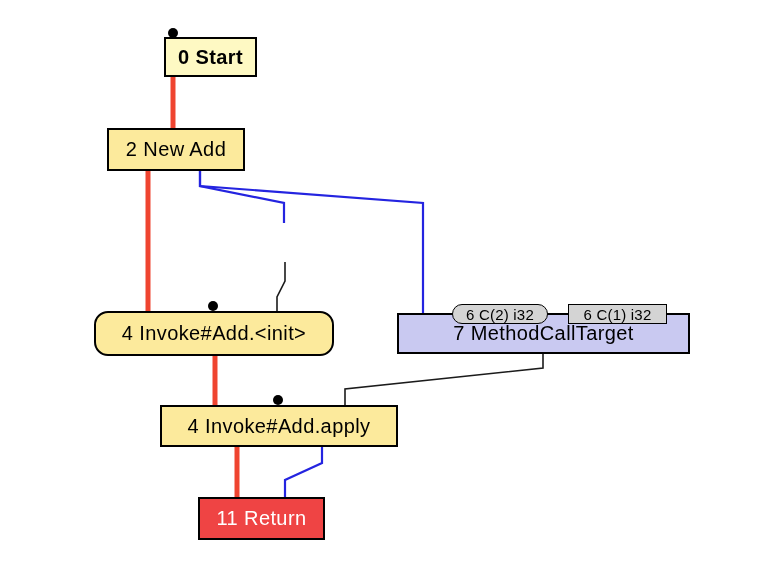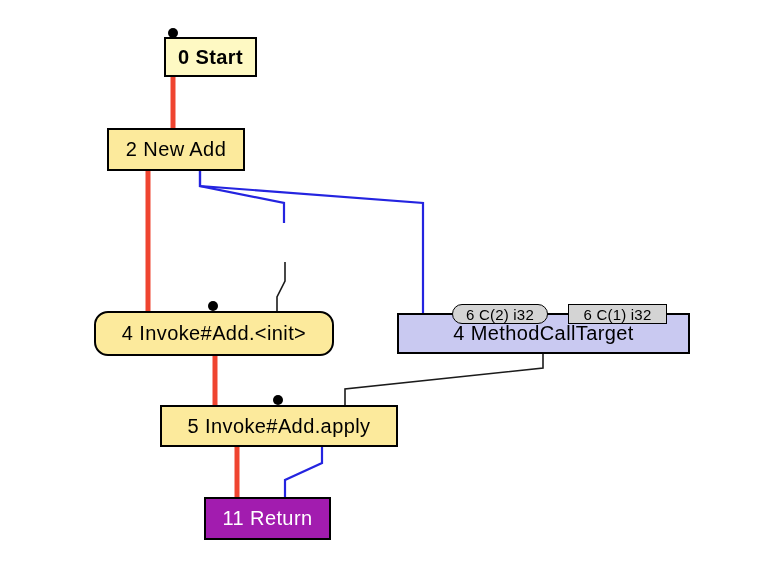--- a/index.html
+++ b/index.html
@@ -58,23 +58,23 @@
       <polyline points="200,170 200,186 284,203 284,223" fill="none" stroke="#2424e0" stroke-width="2.2"></polyline>
       <polyline points="200,170 200,186 423,203 423,314" fill="none" stroke="#2424e0" stroke-width="2.2"></polyline>
       <polyline points="322,446 322,463 285,480 285,498" fill="none" stroke="#2424e0" stroke-width="2.2"></polyline>
       <polyline points="285,262 285,281 277,297 277,312" fill="none" stroke="#1b1b1b" stroke-width="1.6"></polyline>
       <polyline points="543,353 543,368 345,389 345,406" fill="none" stroke="#1b1b1b" stroke-width="1.6"></polyline>
     </svg>
   <div id="node-layer">
       <div class="graph-node bold" style="left: 128px; top: 37px; width: 93px; height: 40px; background: #fef9c3; color: rgb(0, 0, 0); margin-left: 36px;">0 Start</div>
       <div class="graph-node" style="left: 107px; top: 128px; width: 138px; height: 43px; background: rgb(252, 234, 156); color: rgb(0, 0, 0);">2 New Add</div>
       <div class="graph-node" style="left: 94px; top: 311px; width: 240px; height: 45px; background: rgb(252, 234, 156); color: rgb(0, 0, 0); border-radius: 14px;">4 Invoke#Add.&lt;init&gt;</div>
-      <div class="graph-node" style="left: 397px; top: 313px; width: 293px; height: 41px; background: rgb(201, 201, 241); color: rgb(0, 0, 0);">4 MethodCallTarget</div>
-      <div class="graph-node" style="left: 160px; top: 405px; width: 238px; height: 42px; background: rgb(252, 234, 156); color: rgb(0, 0, 0);">5 Invoke#Add.apply</div>
-      <div class="graph-node" style="left: 204px; top: 497px; width: 127px; height: 43px; background: #a21caf; color: rgb(255, 255, 255);">11 Return</div>
+      <div class="graph-node" style="left: 397px; top: 313px; width: 293px; height: 41px; background: rgb(201, 201, 241); color: rgb(0, 0, 0);">7 MethodCallTarget</div>
+      <div class="graph-node" style="left: 160px; top: 405px; width: 238px; height: 42px; background: rgb(252, 234, 156); color: rgb(0, 0, 0);">4 Invoke#Add.apply</div>
+      <div class="graph-node" style="left: 198px; top: 497px; width: 127px; height: 43px; background: #ef4444; color: rgb(255, 255, 255);">11 Return</div>
       <div class="graph-node mini" style="left: 452px; top: 304px; width: 96px; height: 20px; background: rgb(212, 212, 212); color: rgb(0, 0, 0); border-radius: 10px;">6 C(2) i32</div>
       <div class="graph-node mini" style="left: 568px; top: 304px; width: 99px; height: 20px; background: rgb(212, 212, 212); color: rgb(0, 0, 0);">6 C(1) i32</div>
     </div>
   <svg id="dot-layer" xmlns="http://www.w3.org/2000/svg">
       <circle cx="173" cy="33" r="5" fill="#000000"></circle>
       <circle cx="213" cy="306" r="5" fill="#000000"></circle>
       <circle cx="278" cy="400" r="5" fill="#000000"></circle>
     </svg>
 </div>
 

